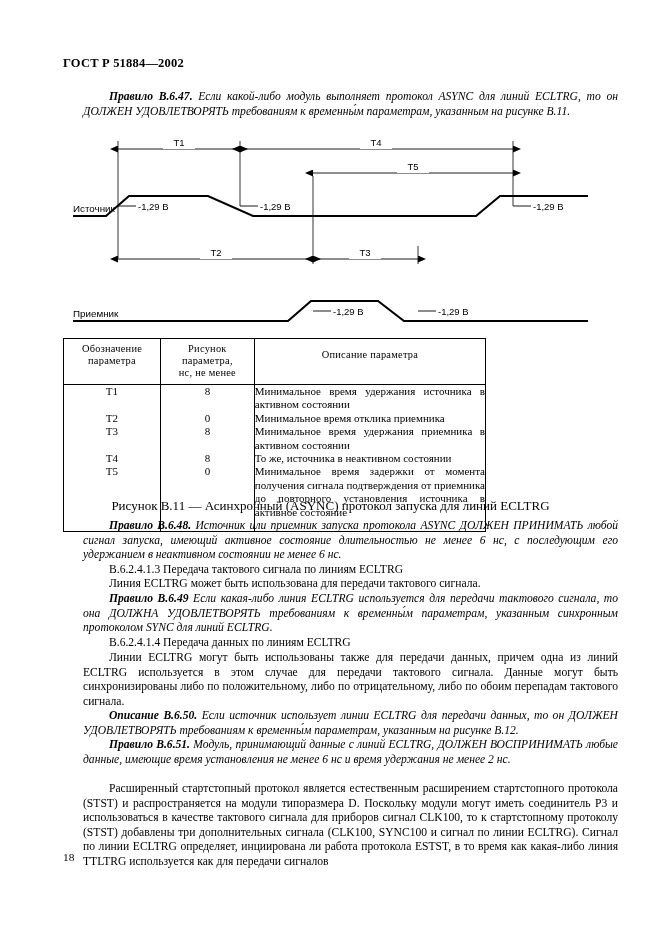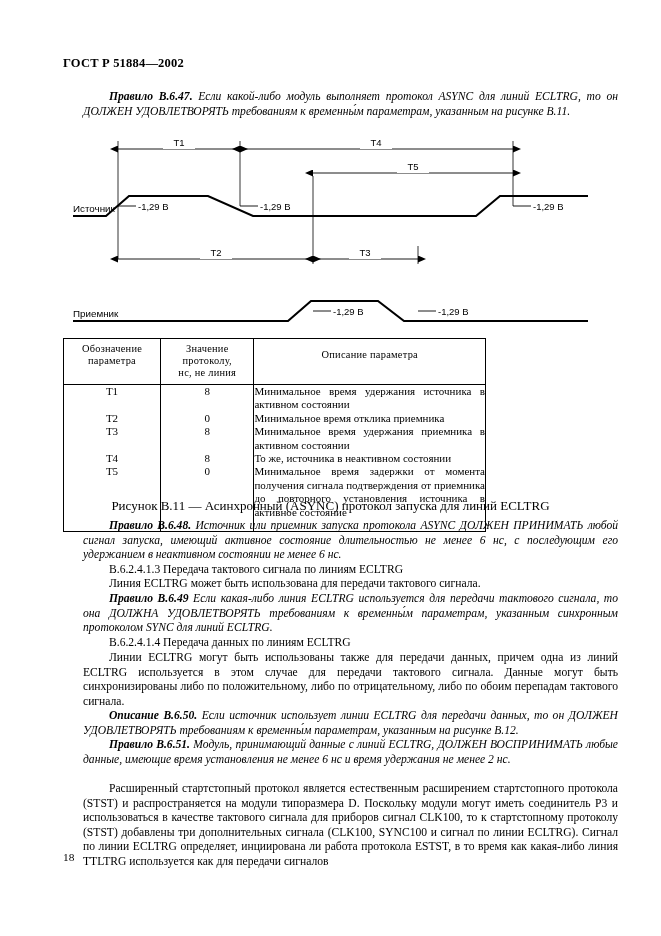--- a/index.html
+++ b/index.html
@@ -194,22 +194,22 @@
         <col style="width:112px">
         <col style="width:311px">
       </colgroup>
       <thead>
         <tr>
           <th>
             <span>Обозначение</span><br>
             <span>параметра</span>
           </th>
           <th>
-            <span>Значение  протоколу,</span><br>
-            <span>нс, не линия</span>
+            <span>Рисунок  параметра,</span><br>
+            <span>нс, не менее</span>
           </th>
           <th>
             <span style="display:inline-block;padding-top:6px">Описание параметра</span>
           </th>
         </tr>
       </thead>
       <tbody>
         <tr>
           <td class="c-sym">T1</td>
           <td class="c-val">8</td>

